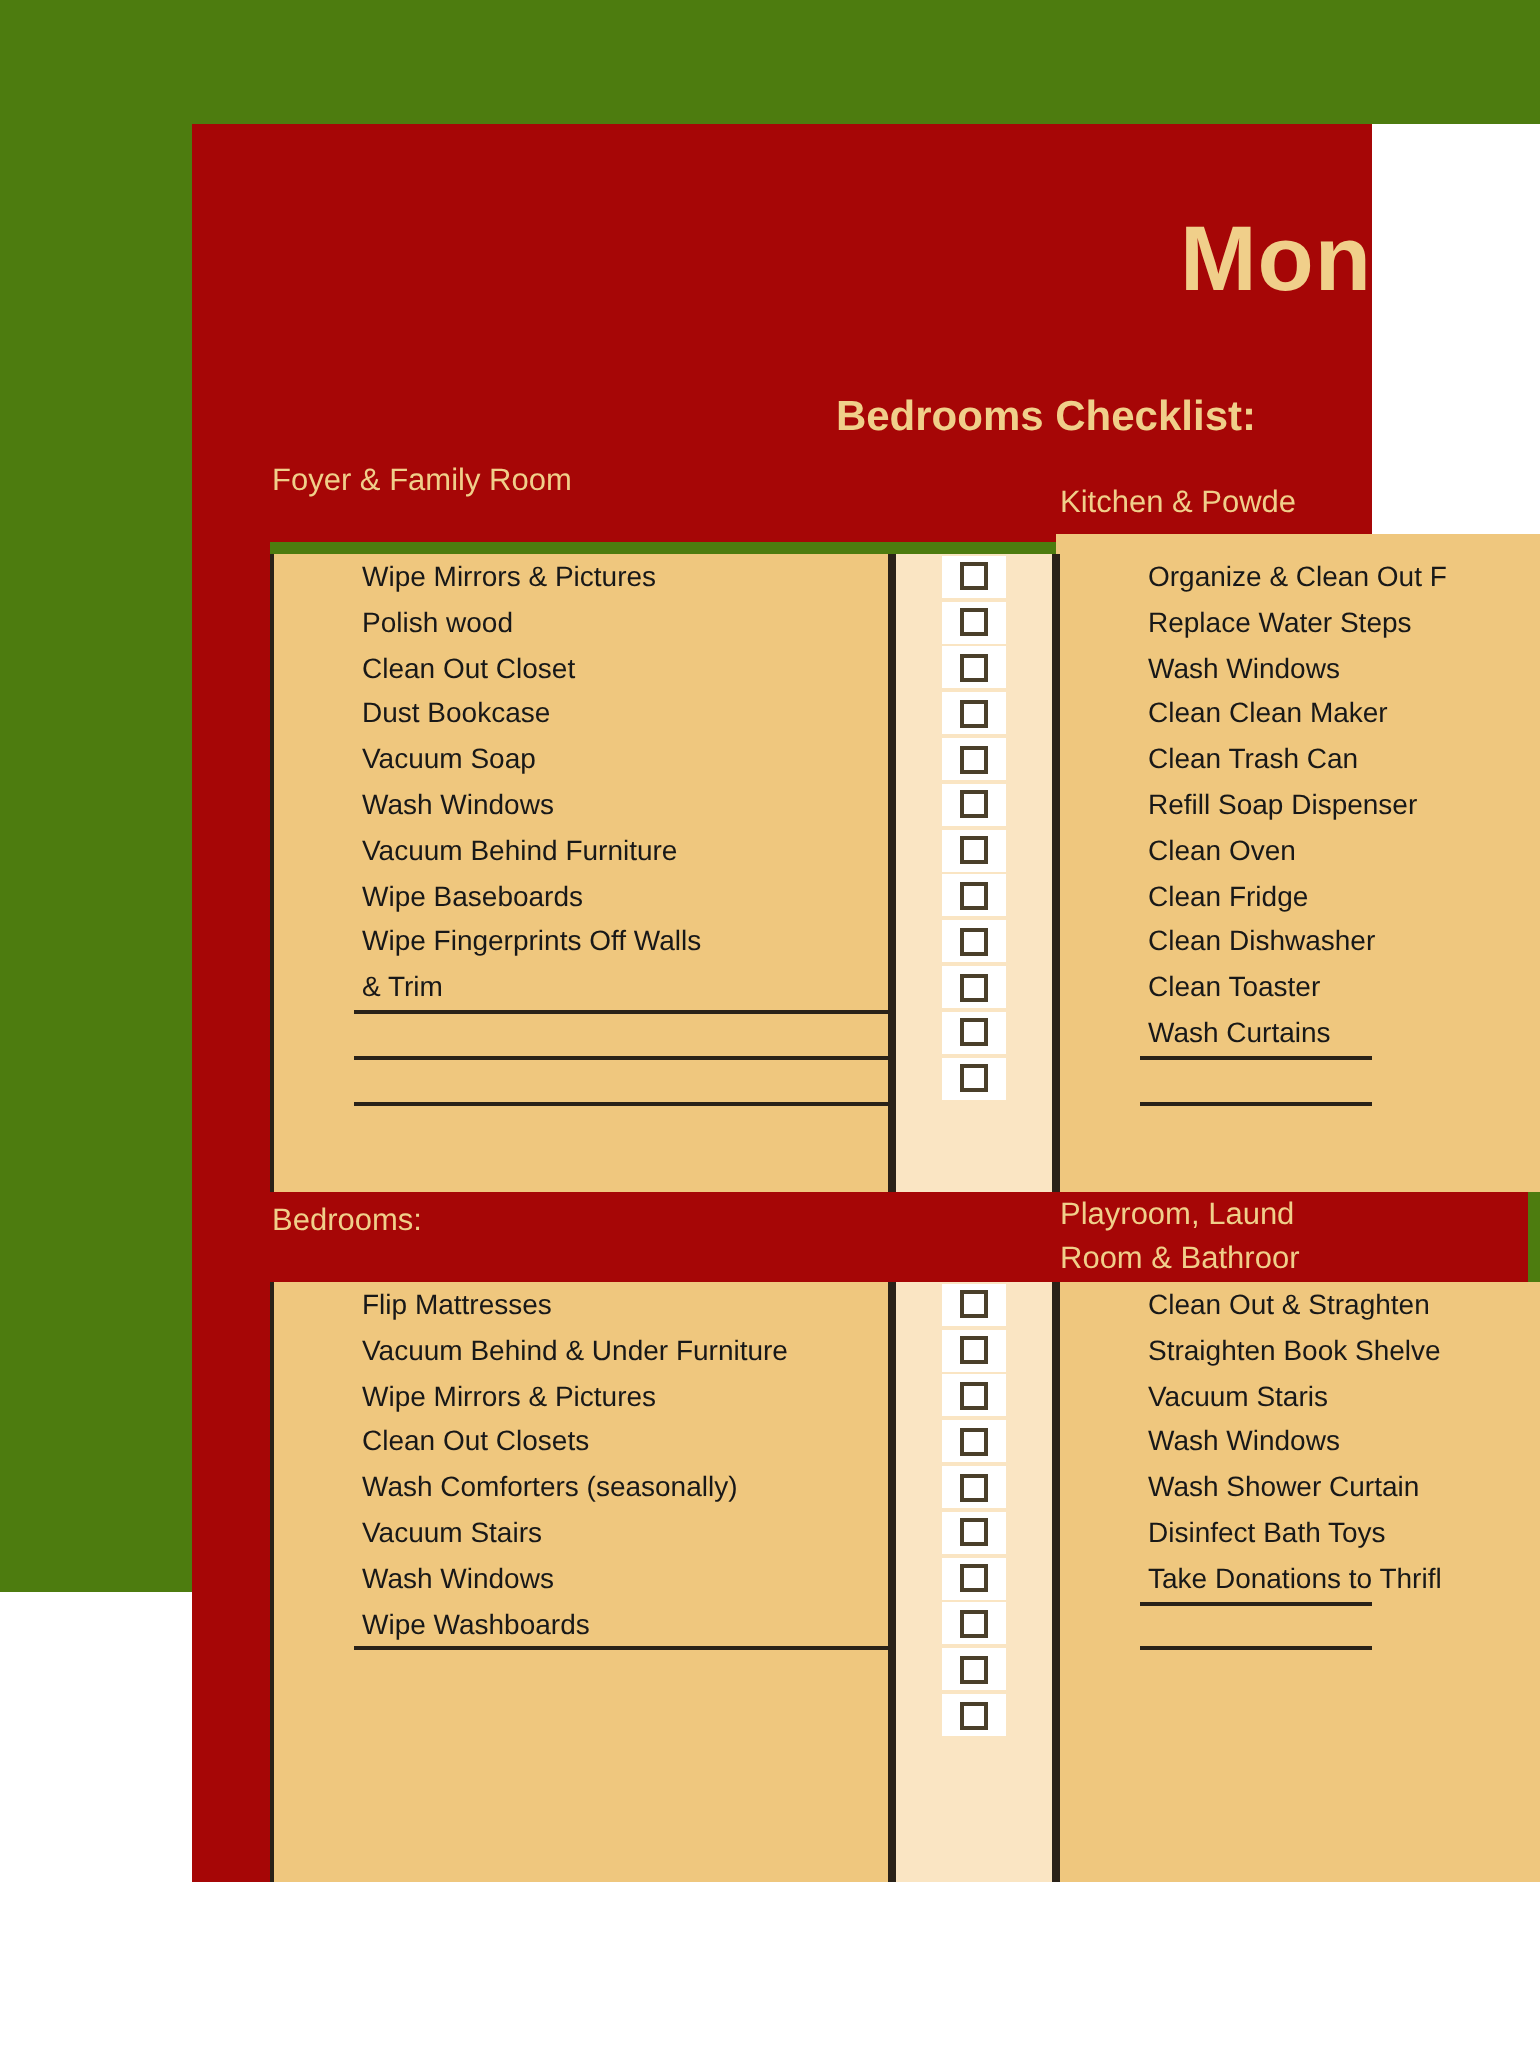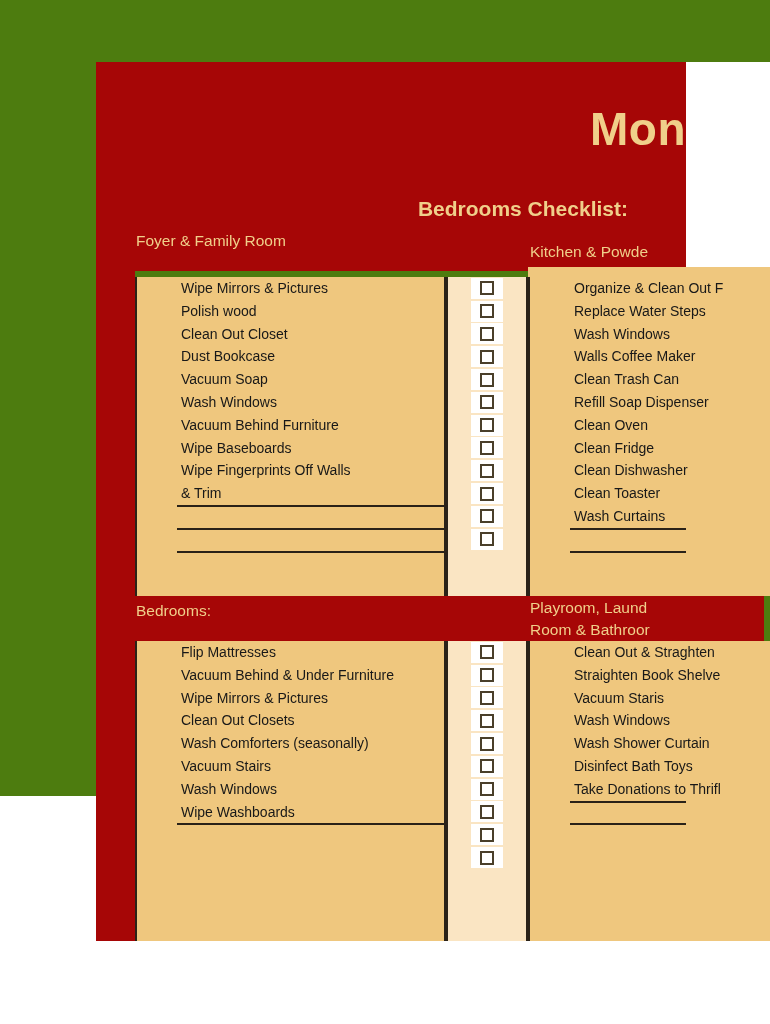--- a/index.html
+++ b/index.html
@@ -371,21 +371,21 @@
         <div class="cb-wrap">
           <span class="cb"></span>
         </div>
       </div>
     </div>
 
   <div class="list-col" id="list-right-top">
       <div class="row">Organize &amp; Clean Out F</div>
       <div class="row">Replace Water Steps</div>
       <div class="row">Wash Windows</div>
-      <div class="row">Walls Coffee Maker</div>
+      <div class="row">Clean Clean Maker</div>
       <div class="row">Clean Trash Can</div>
       <div class="row">Refill Soap Dispenser</div>
       <div class="row">Clean Oven</div>
       <div class="row">Clean Fridge</div>
       <div class="row">Clean Dishwasher</div>
       <div class="row">Clean Toaster</div>
       <div class="row">Wash Curtains</div>
       <div class="blank-row ruled-short"></div>
       <div class="blank-row ruled-short"></div>
     </div>

